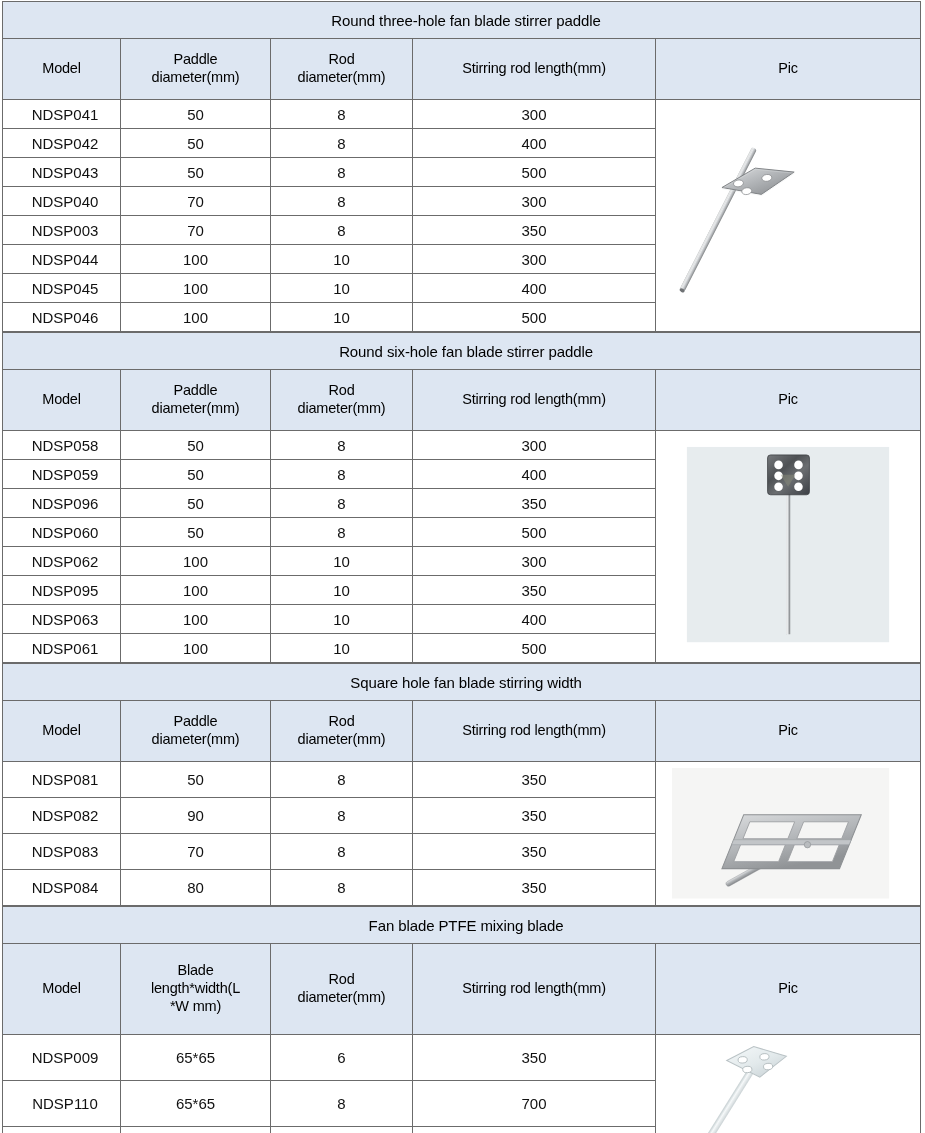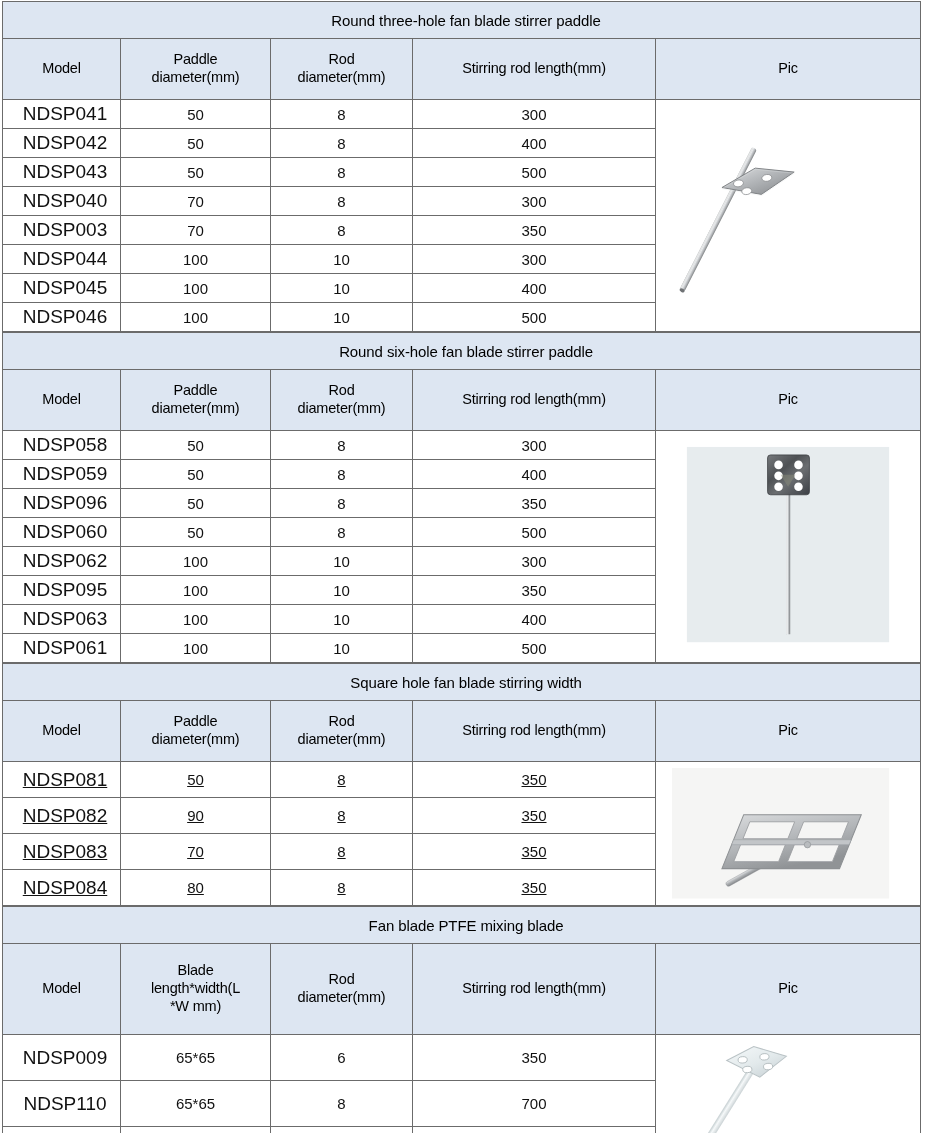--- a/index.html
+++ b/index.html
@@ -75,25 +75,25 @@
 
   
   .cell {
     font-size: 15px;
     color: #111;
     background: #ffffff;
   }
   .cell-model {
     text-align: center;
     padding-left: 7px !important;
-    font-size: 19px;
+    font-size: 15px;
   }
 
   .r-28 { height: 28px; }
-  .r-35 { height: 35px; text-decoration: underline; }
+  .r-35 { height: 35px; }
   .r-45 { height: 45px; }
 
   .pic-cell {
     background: #ffffff;
     padding: 0 !important;
     position: relative;
   }
 
   
   .pic-wrap {

